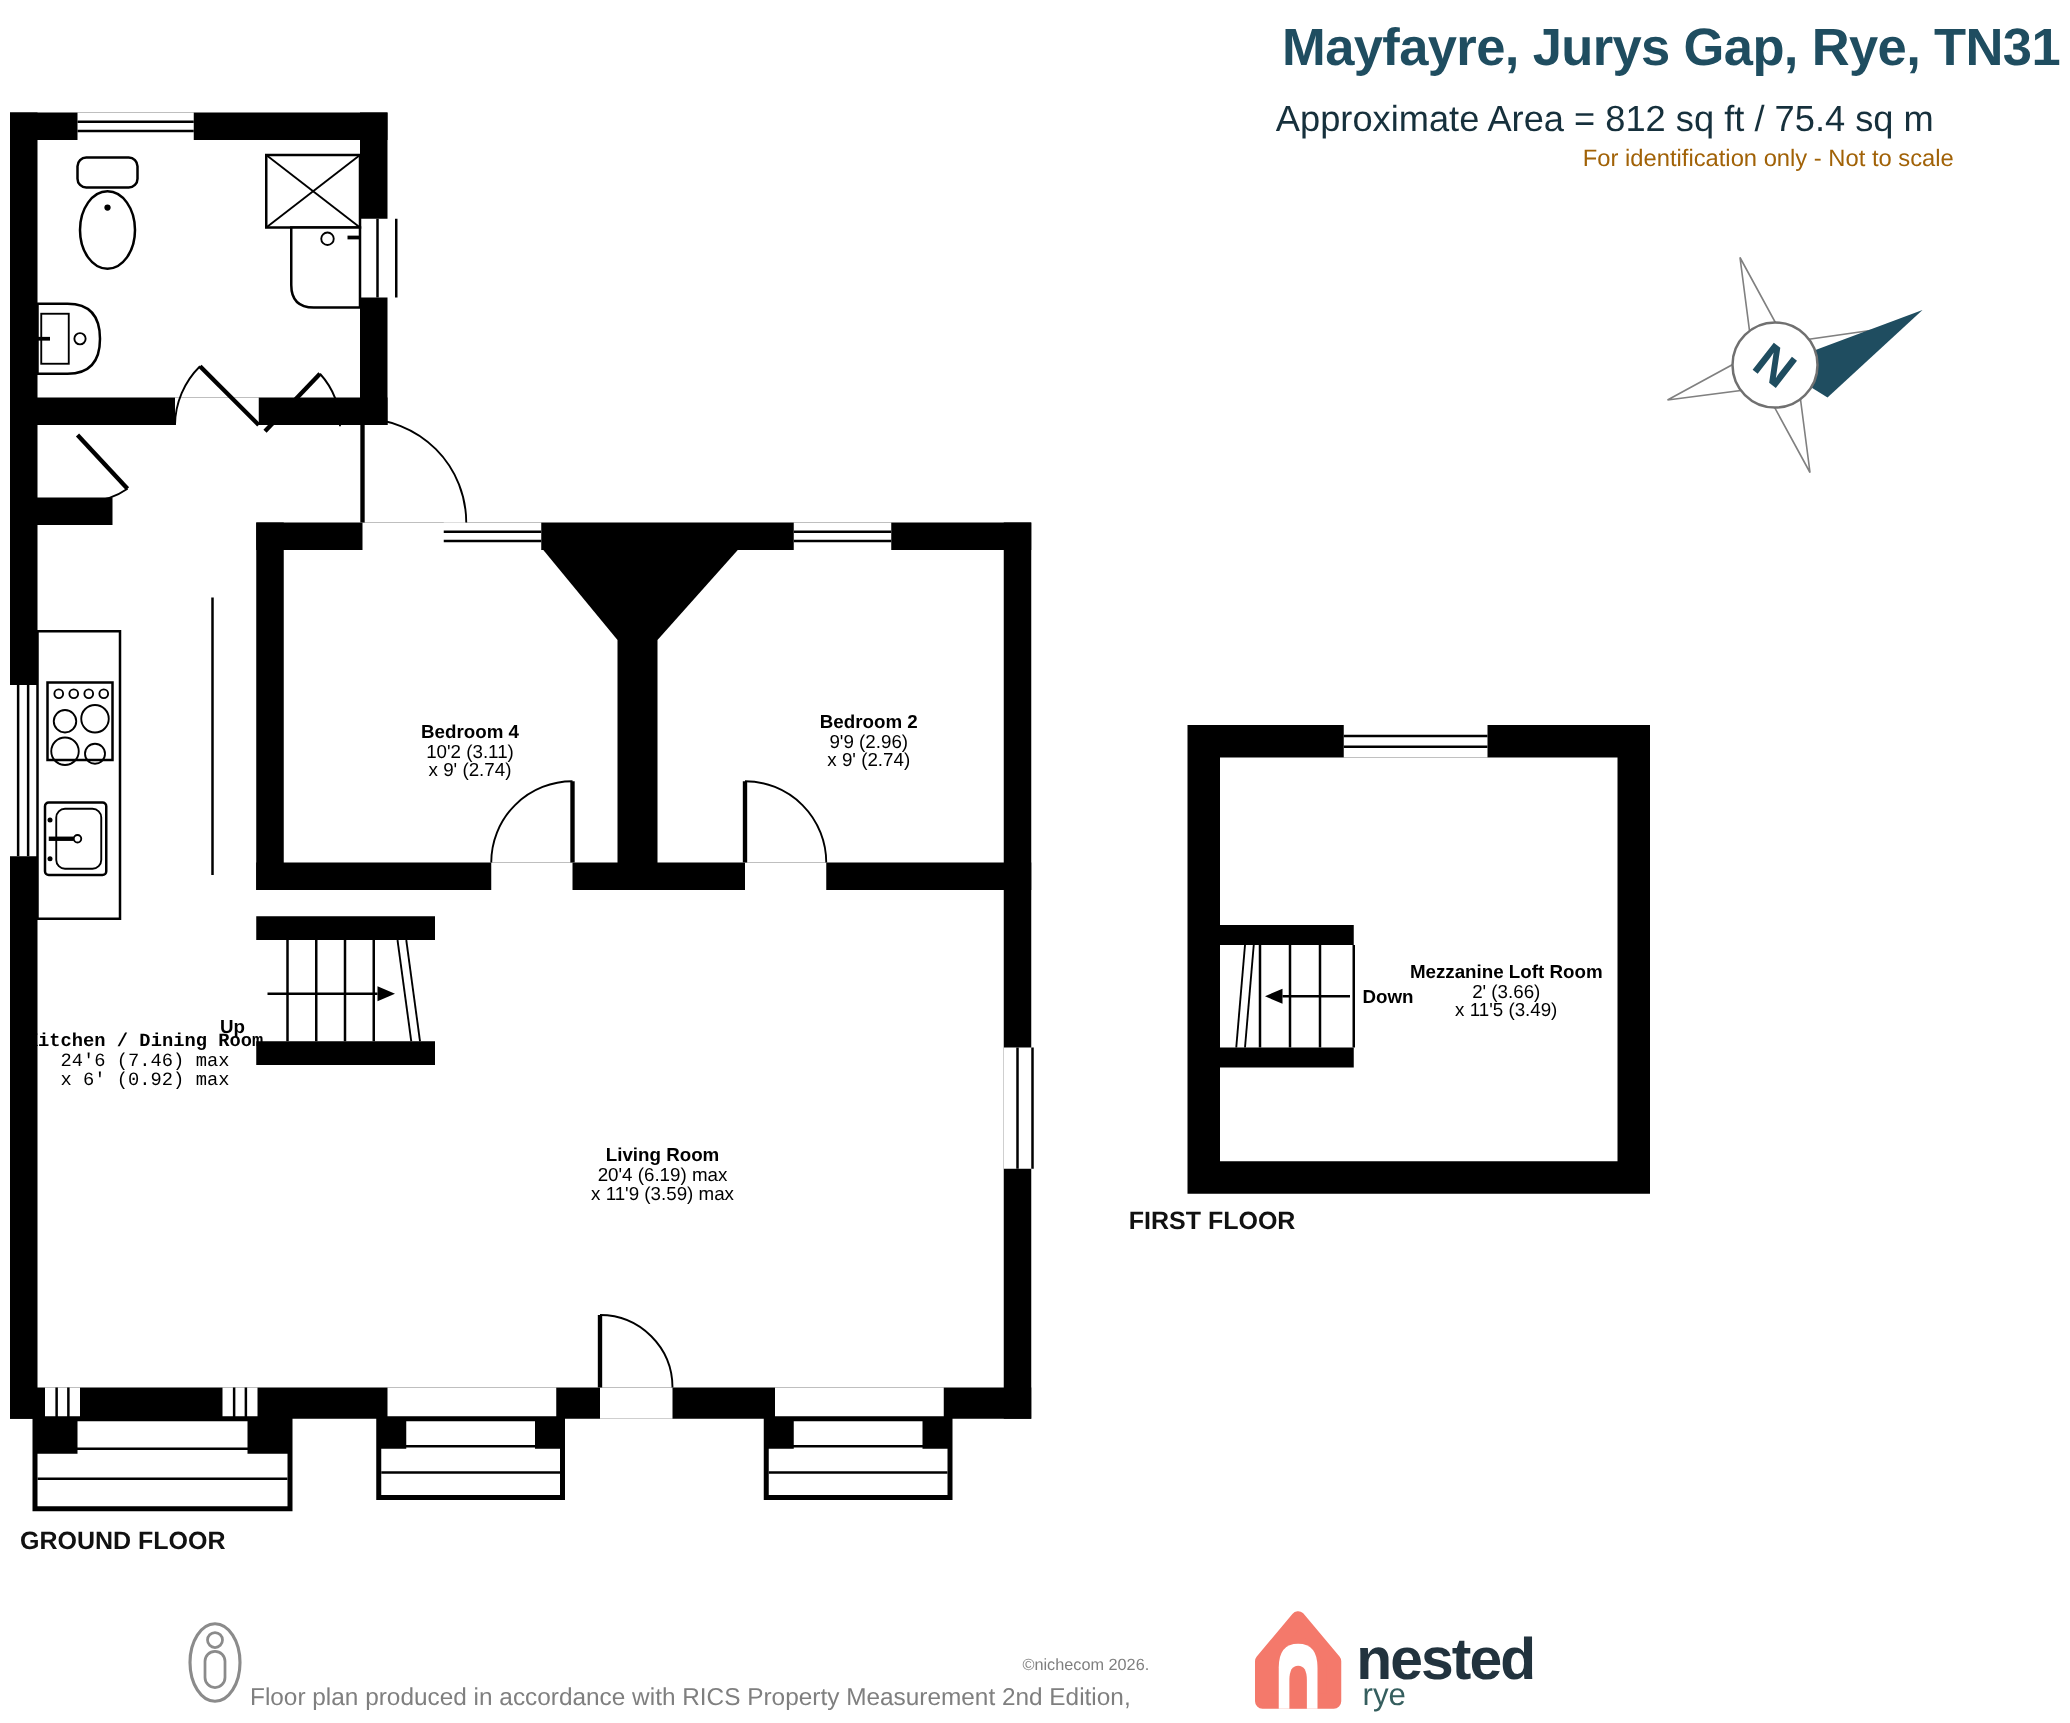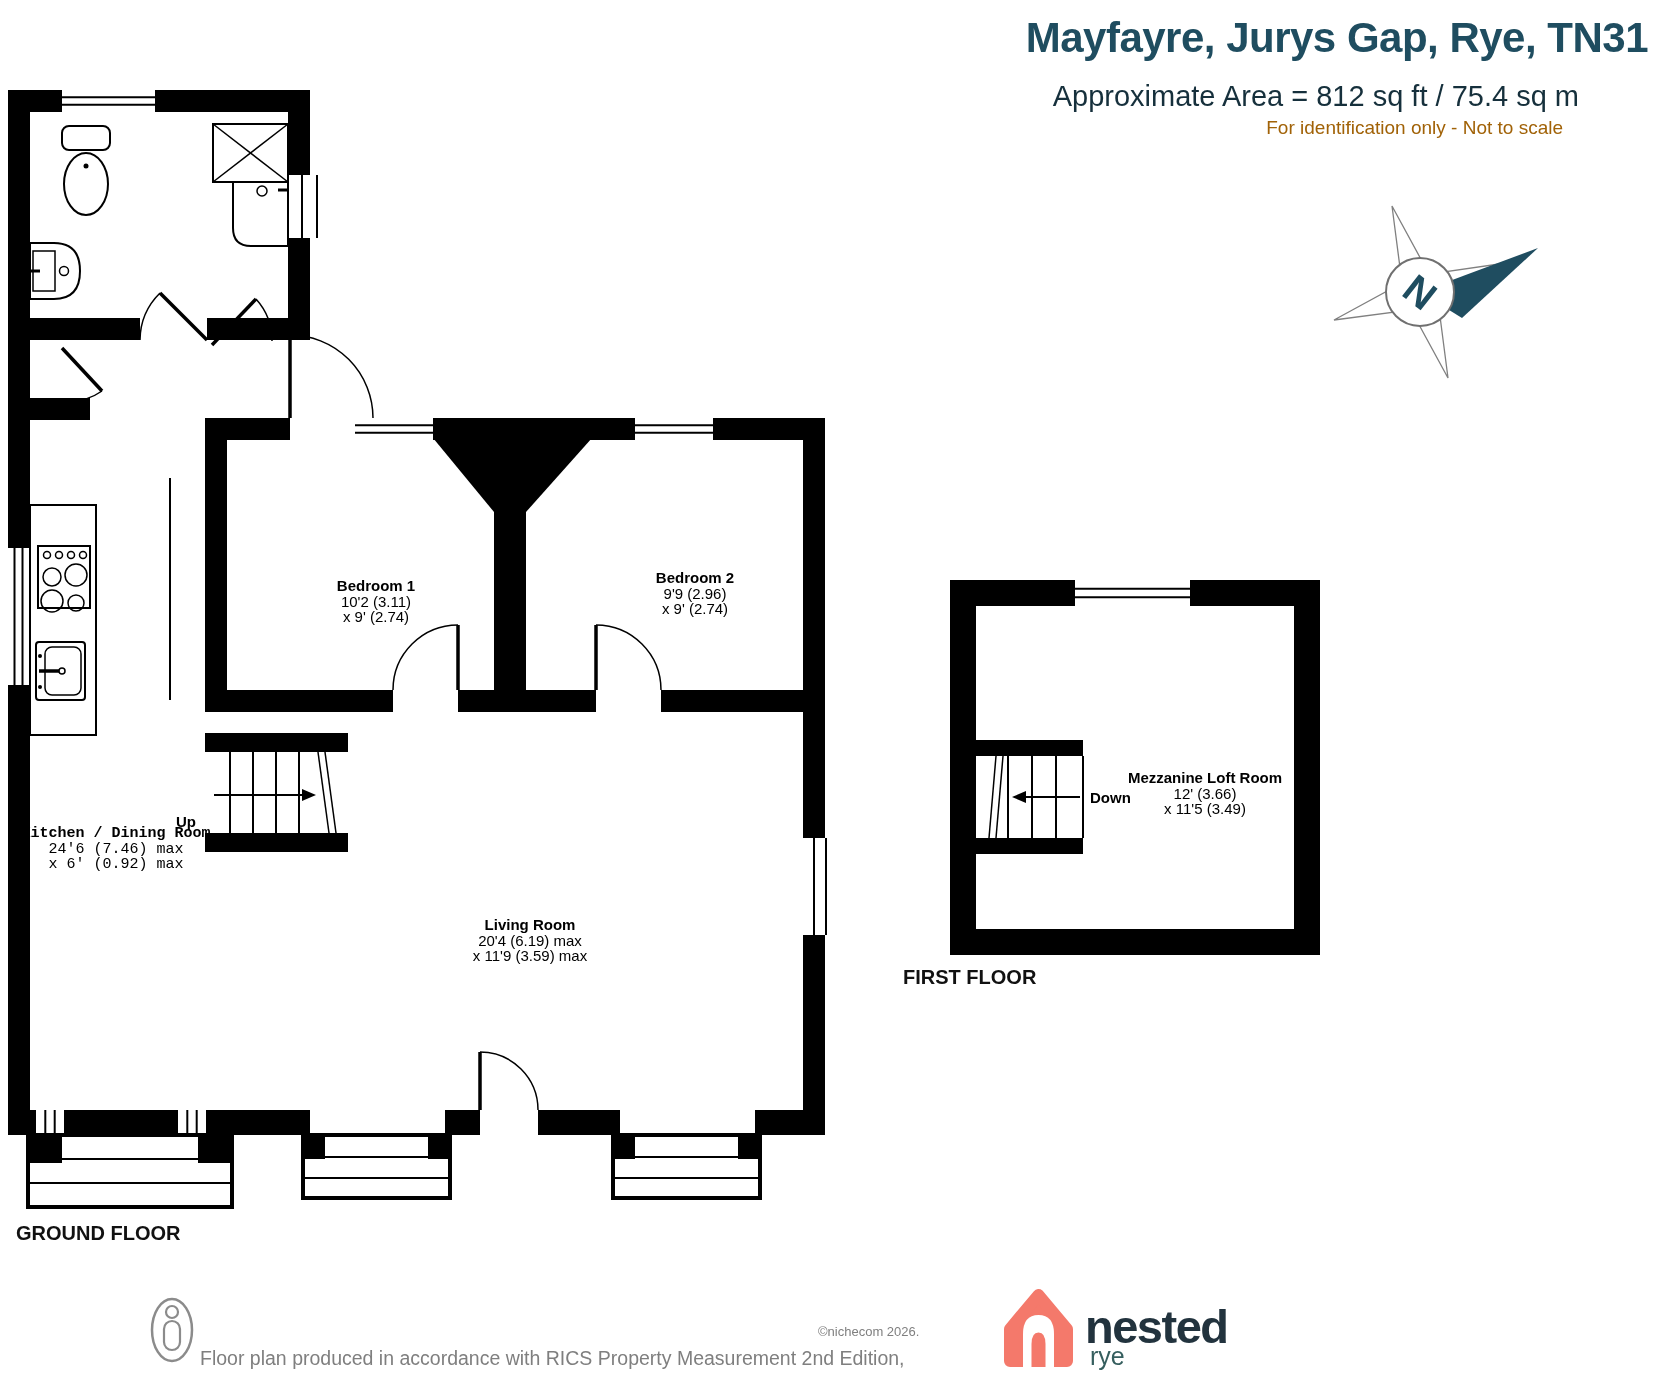--- a/index.html
+++ b/index.html
@@ -1,21 +1,21 @@
 <!DOCTYPE html>
 <html><head>
 <meta charset="utf-8">
 <style>
   html,body{margin:0;padding:0;background:#fff;}
   .page{position:relative;width:1656px;height:1378px;background:#fff;overflow:hidden;
         font-family:"Liberation Sans",sans-serif;color:#000;}
   svg.plan{position:absolute;left:0;top:0;}
   .hdr-title{position:absolute;top:14px;right:8px;font-size:42px;font-weight:bold;color:#1f4d60;
              letter-spacing:-0.5px;white-space:nowrap;}
-  .hdr-area{position:absolute;top:80px;right:77px;font-size:29px;color:#16303c;white-space:nowrap;}
+  .hdr-area{position:absolute;top:80px;right:109px;font-size:29px;color:#16303c;white-space:nowrap;}
   .hdr-note{position:absolute;top:117px;right:93px;font-size:19px;color:#a16207;white-space:nowrap;}
   .room-label{position:absolute;width:200px;text-align:center;font-size:15px;line-height:15.5px;color:#000;}
   .room-label .rname{font-weight:bold;}
   .floor-caption{position:absolute;font-size:20px;font-weight:bold;color:#111;letter-spacing:0;}
   .stair-label{position:absolute;font-size:15px;font-weight:bold;color:#000;}
   .f-lines{position:absolute;left:200px;top:1302px;font-size:19.5px;line-height:22.6px;color:#7f7f7f;
            white-space:pre-wrap;}
   .f-copy{position:absolute;left:818px;top:1324px;font-size:13px;color:#7f7f7f;white-space:nowrap;}
   .brand{position:absolute;left:1085px;top:1303px;font-size:47px;font-weight:600;color:#22333e;
          letter-spacing:-1.5px;line-height:1;}
@@ -218,42 +218,42 @@
     <path d="M1023,1367 L1023,1334 Q1023,1315 1038.5,1315 Q1054,1315 1054,1334 L1054,1367 Z" fill="#fff"></path>
     <path d="M1031.5,1367 L1031.5,1344 Q1031.5,1332.5 1038.5,1332.5 Q1045.5,1332.5 1045.5,1344 L1045.5,1367 Z" fill="#f4796b"></path>
   </g>
 </svg>
 
 <div class="hdr-title">Mayfayre, Jurys Gap, Rye, TN31</div>
 <div class="hdr-area">Approximate Area = 812 sq ft / 75.4 sq m</div>
 <div class="hdr-note">For identification only - Not to scale</div>
 
 <div class="room-label" style="left:276px;top:578px;">
-  <div class="rname">Bedroom 1</div>
+  <div class="rname">Bedroom 4</div>
   <div>10'2 (3.11)</div>
   <div>x 9' (2.74)</div>
 </div>
 <div class="room-label" style="left:595px;top:570px;">
   <div class="rname">Bedroom 2</div>
   <div>9'9 (2.96)</div>
   <div>x 9' (2.74)</div>
 </div>
 <div class="room-label" style="left:16px;top:826px;font-family:Liberation Mono, monospace;">
   <div class="rname">Kitchen / Dining Room</div>
   <div>24'6 (7.46) max</div>
   <div>x 6' (0.92) max</div>
 </div>
 <div class="room-label" style="left:430px;top:917px;">
   <div class="rname">Living Room</div>
   <div>20'4 (6.19) max</div>
   <div>x 11'9 (3.59) max</div>
 </div>
 <div class="room-label" style="left:1105px;top:770px;">
   <div class="rname">Mezzanine Loft Room</div>
-  <div>12' (3.66)</div>
+  <div>2' (3.66)</div>
   <div>x 11'5 (3.49)</div>
 </div>
 
 <div class="stair-label" style="left:168px;top:788px;width:36px;text-align:center;margin-top:25px;">Up</div>
 <div class="stair-label" style="left:1090px;top:789px;">Down</div>
 
 <div class="floor-caption" style="left:16px;top:1222px;">GROUND FLOOR</div>
 <div class="floor-caption" style="left:903px;top:966px;">FIRST FLOOR</div>
 
 <div class="f-lines">

